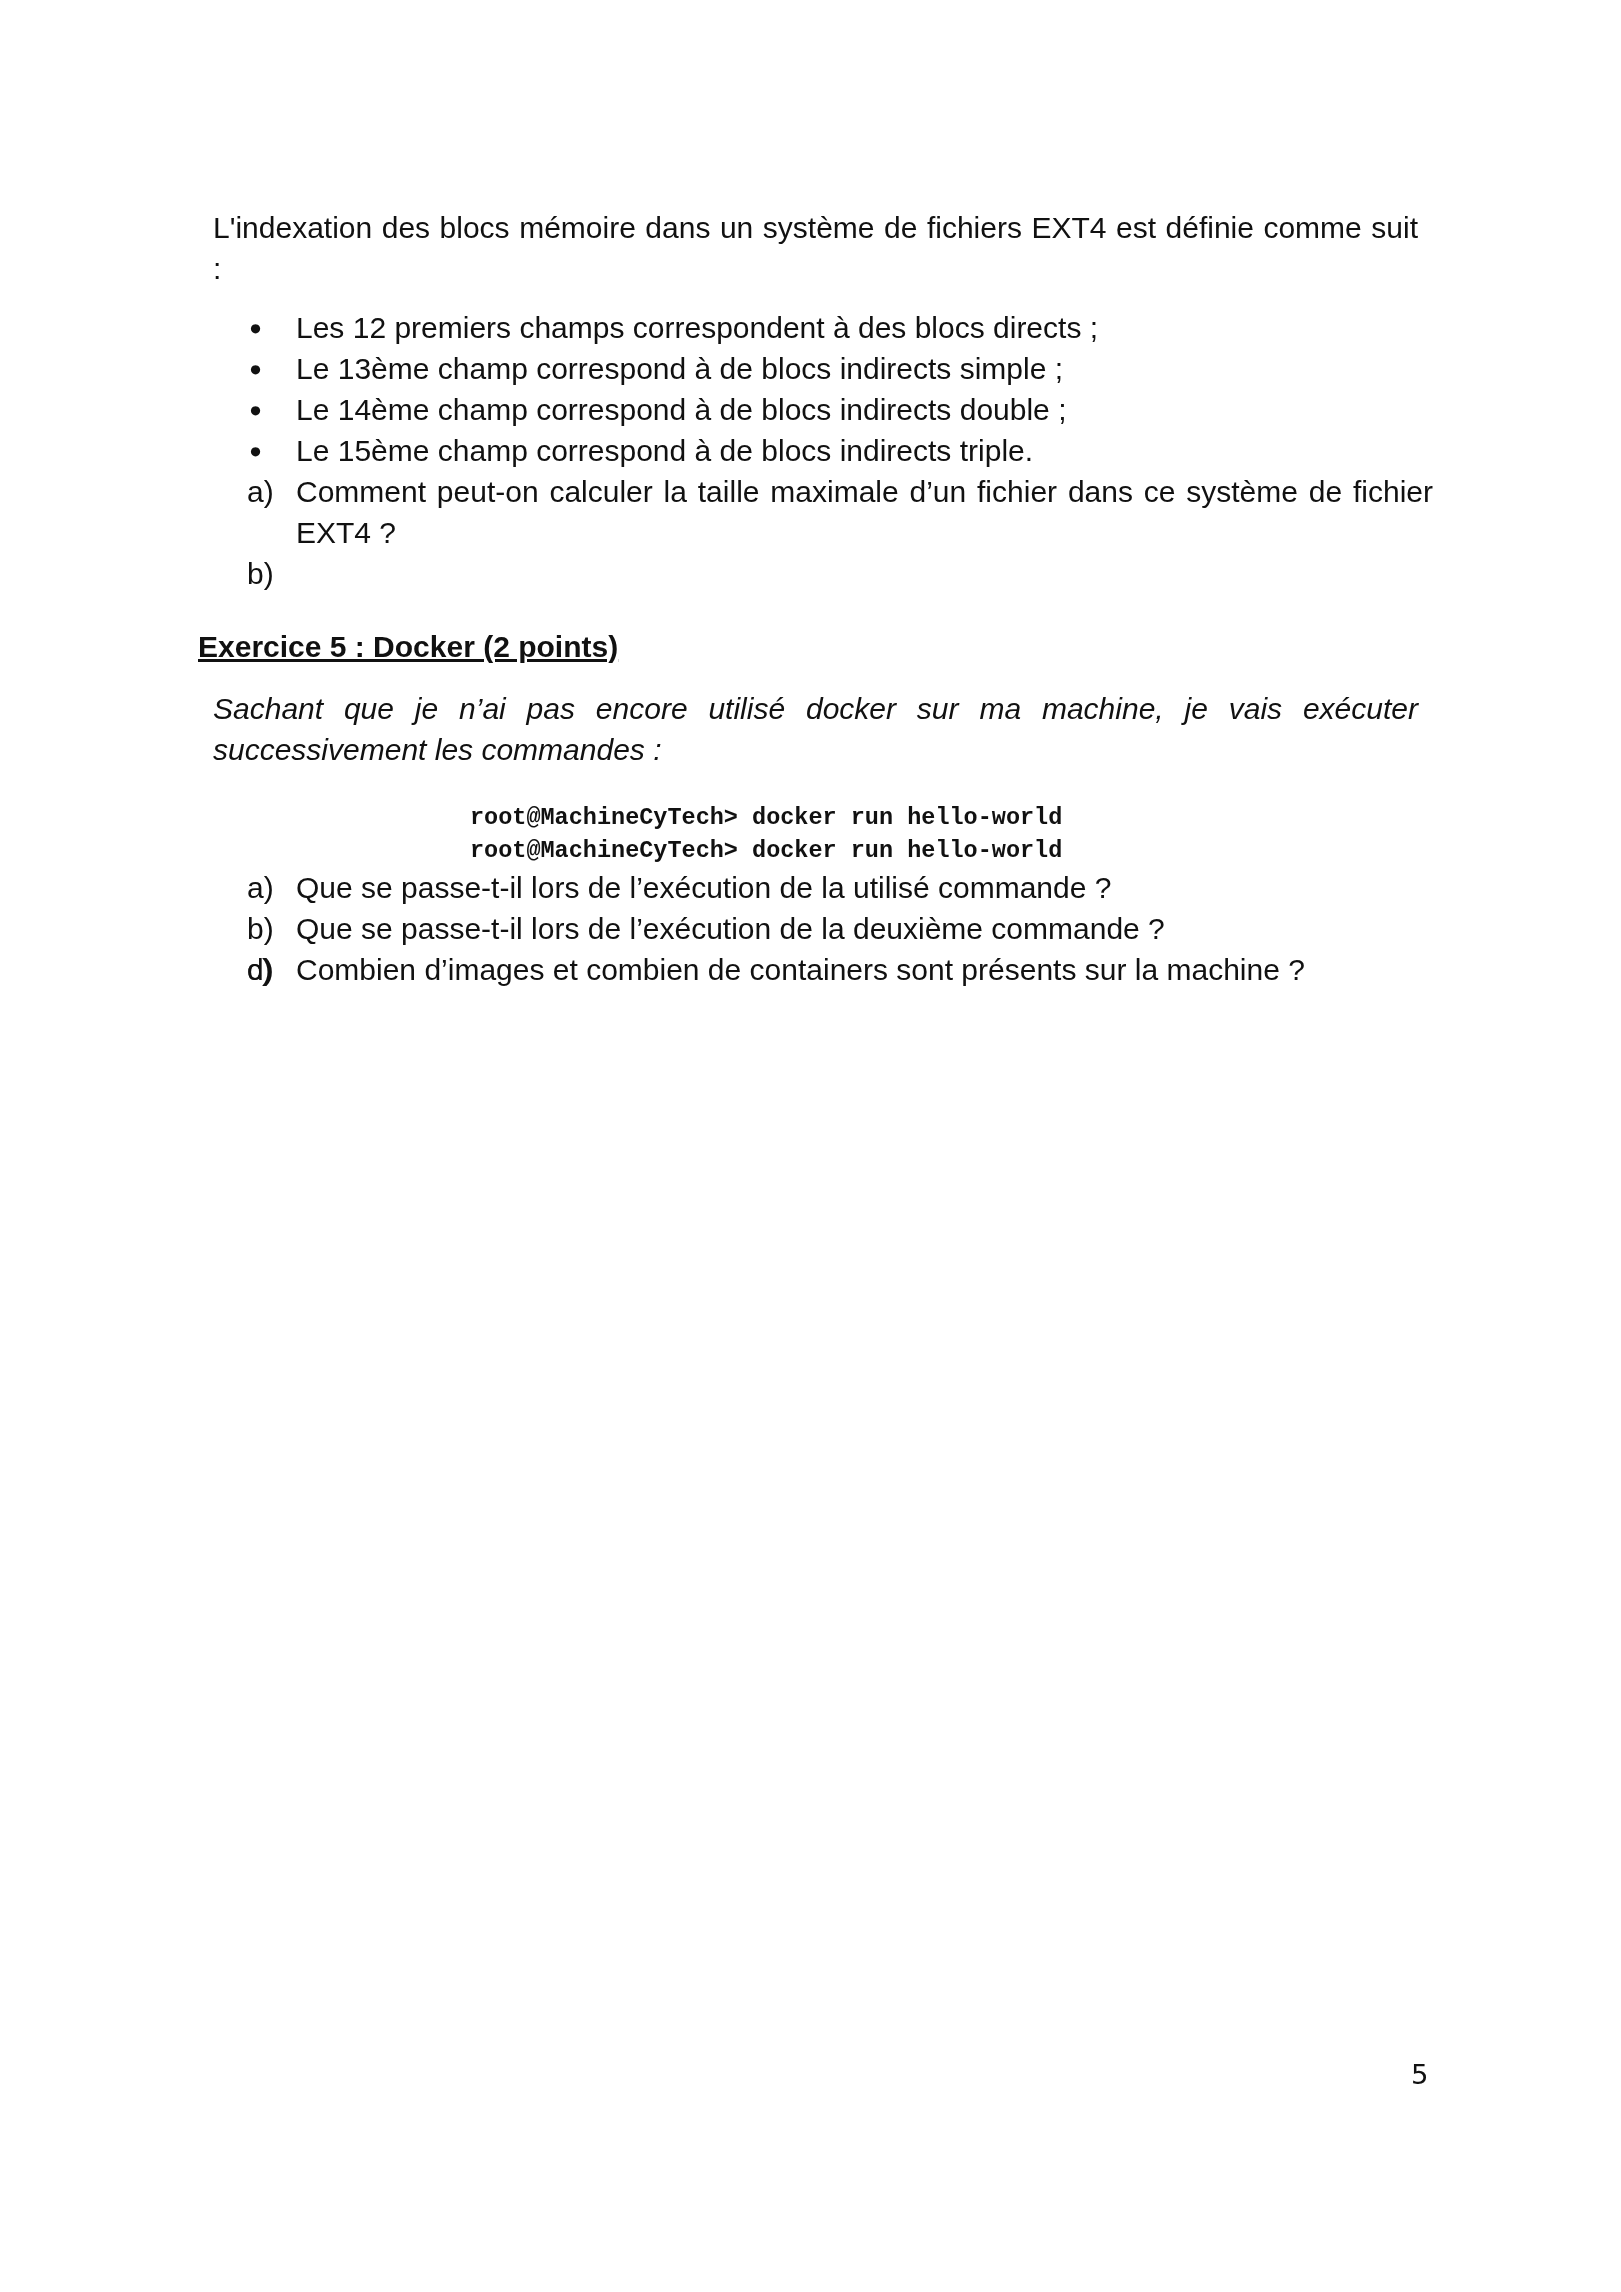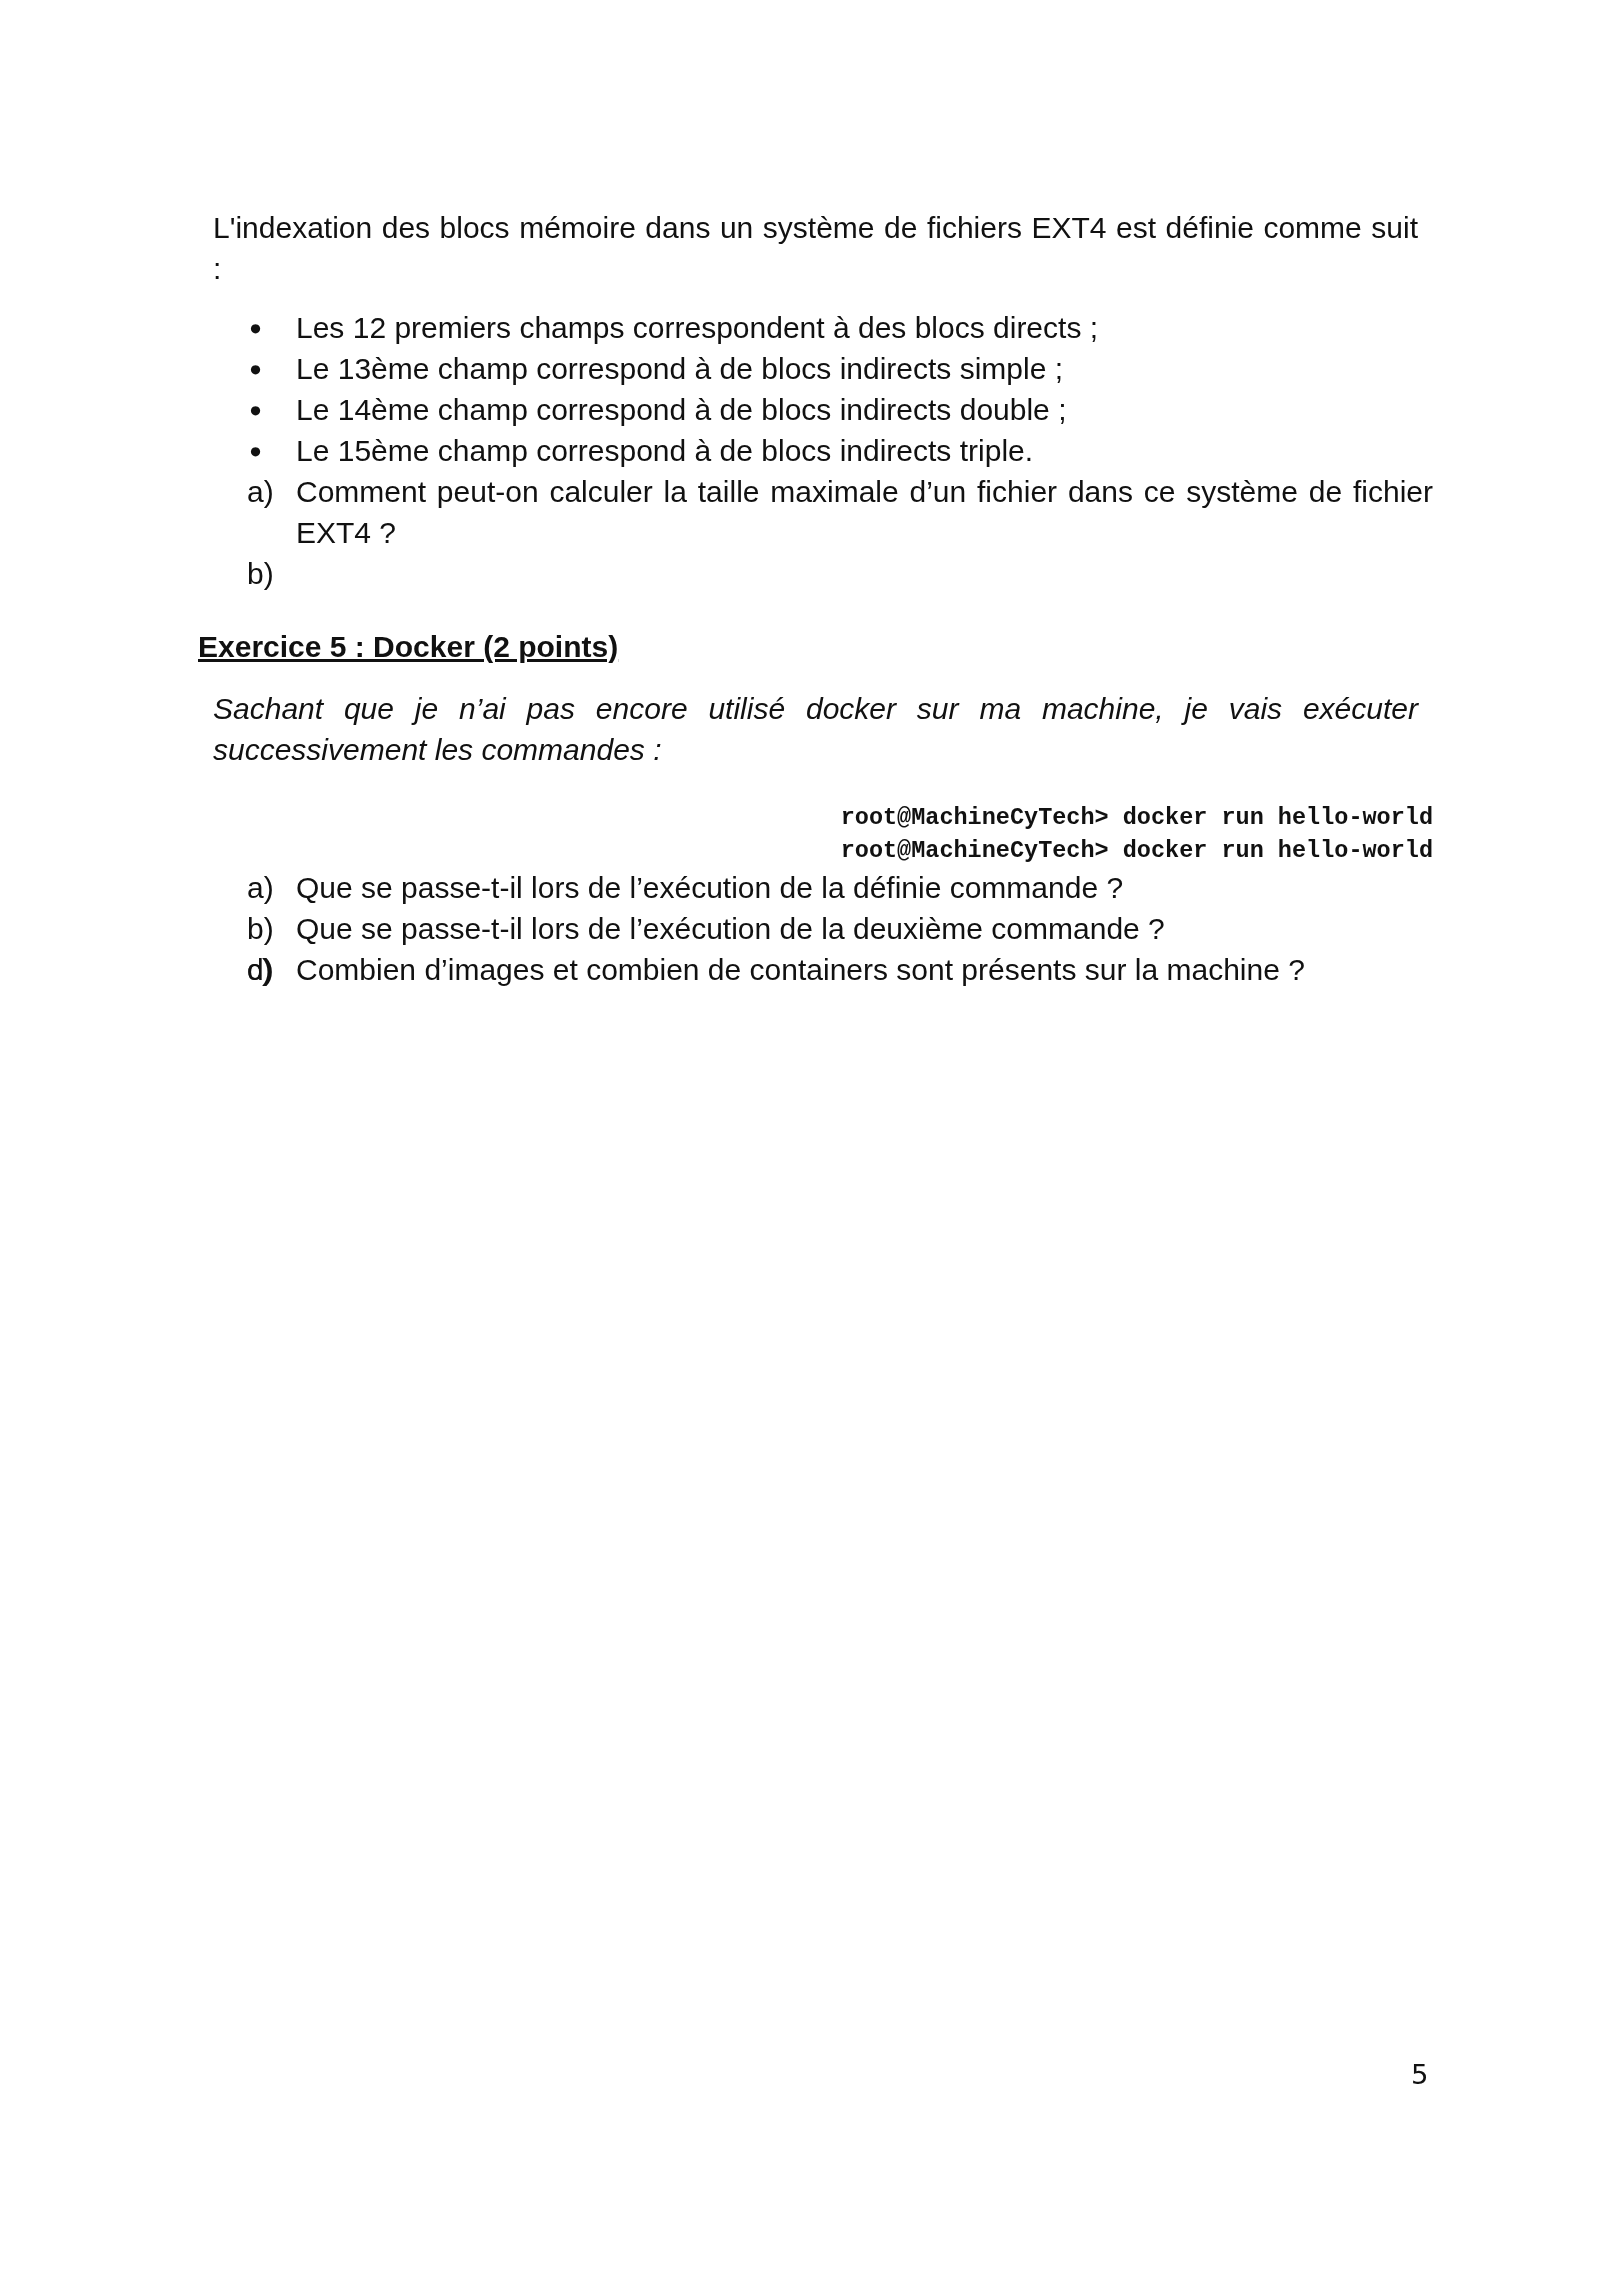--- a/index.html
+++ b/index.html
@@ -70,21 +70,20 @@
       text-decoration: underline;
     }
     .intro2 { margin-top: 21.6px; font-style: italic; }
     .code {
       margin: 31px 0 0 272px;
       font-family: "Liberation Mono", monospace;
       font-weight: bold;
       font-size: 23.5px;
       line-height: 33px;
       white-space: pre;
-      text-align: right;
     }
     .q2 { margin-top: 27.4px; }
     .page-number {
       position: absolute;
       left: 1411px;
       top: 2059px;
       font-size: 27.4px;
       font-family: "DejaVu Sans", sans-serif;
       color: #111;
     }
@@ -126,21 +125,21 @@
 
   <h2 class="heading">Exercice 5 : Docker (2 points)</h2>
 
   <p class="para intro2">Sachant que je n’ai pas encore utilisé docker sur ma machine, je vais exécuter successivement les commandes :</p>
 
   <div class="code"><div>root@MachineCyTech&gt; docker run hello-world</div><div>root@MachineCyTech&gt; docker run hello-world</div></div>
 
   <ol class="qlist q2">
     <li>
       <span class="marker">a)</span>
-      <span>Que se passe-t-il lors de l’exécution de la définie commande ?</span>
+      <span>Que se passe-t-il lors de l’exécution de la utilisé commande ?</span>
     </li>
     <li>
       <span class="marker">b)</span>
       <span>Que se passe-t-il lors de l’exécution de la deuxième commande ?</span>
     </li>
     <li>
       <span class="marker">c)</span>
     </li>
     <li>
       <span class="marker">d)</span>

